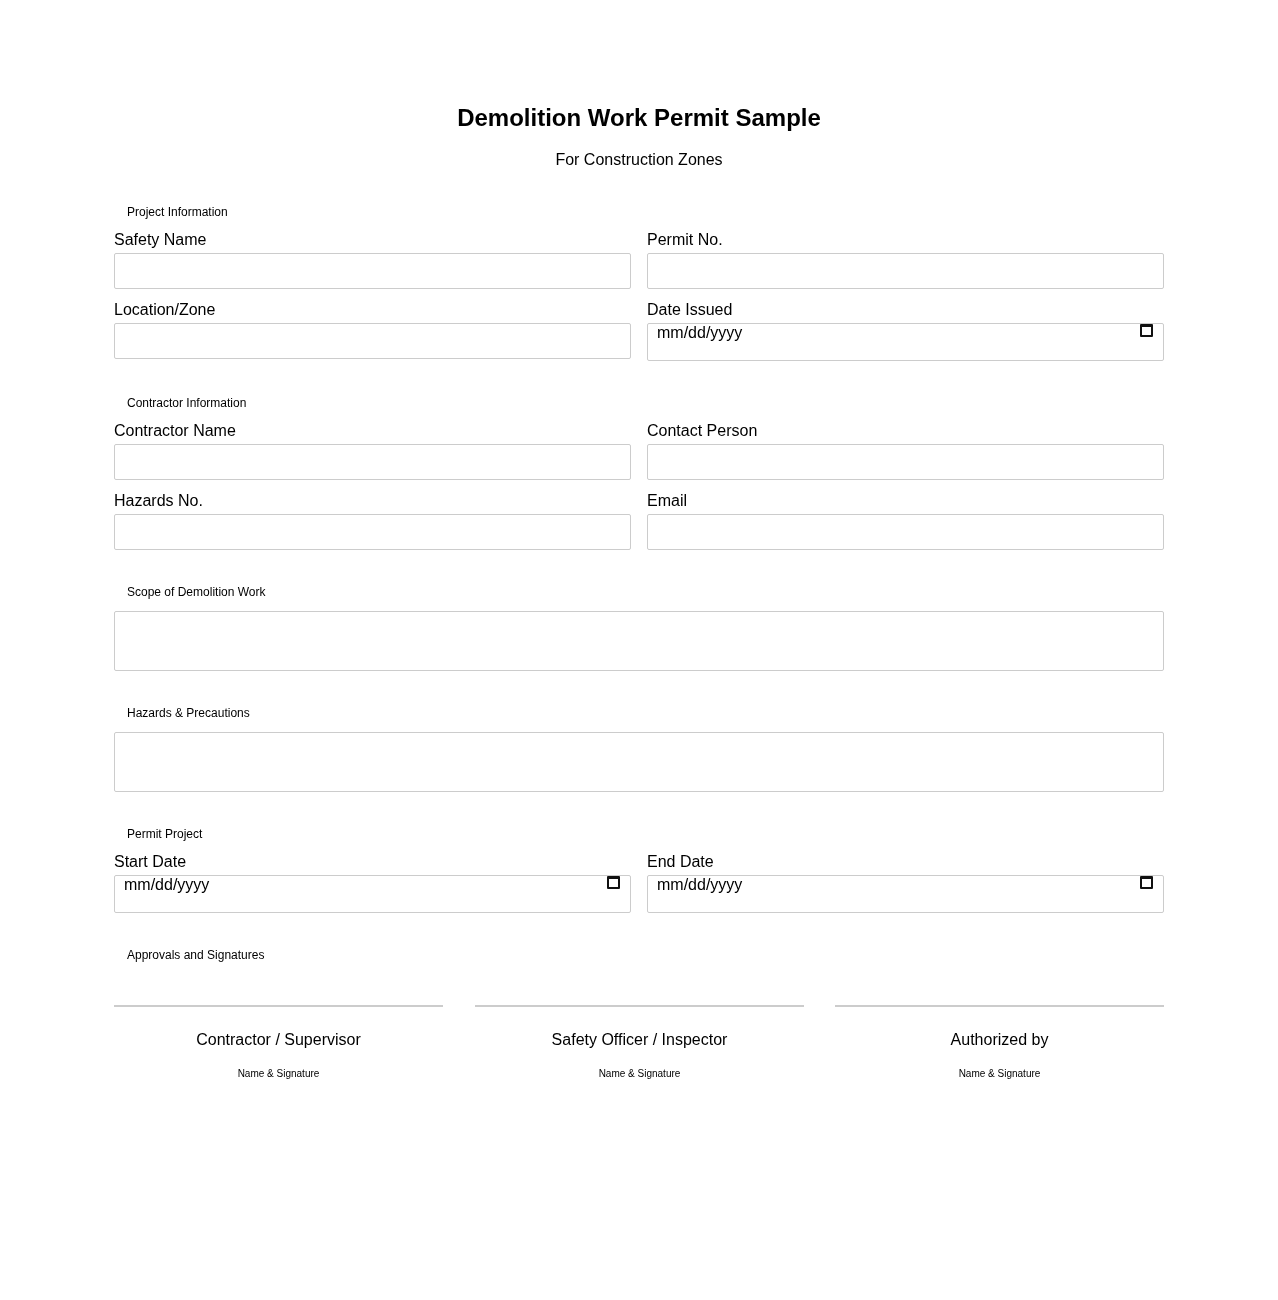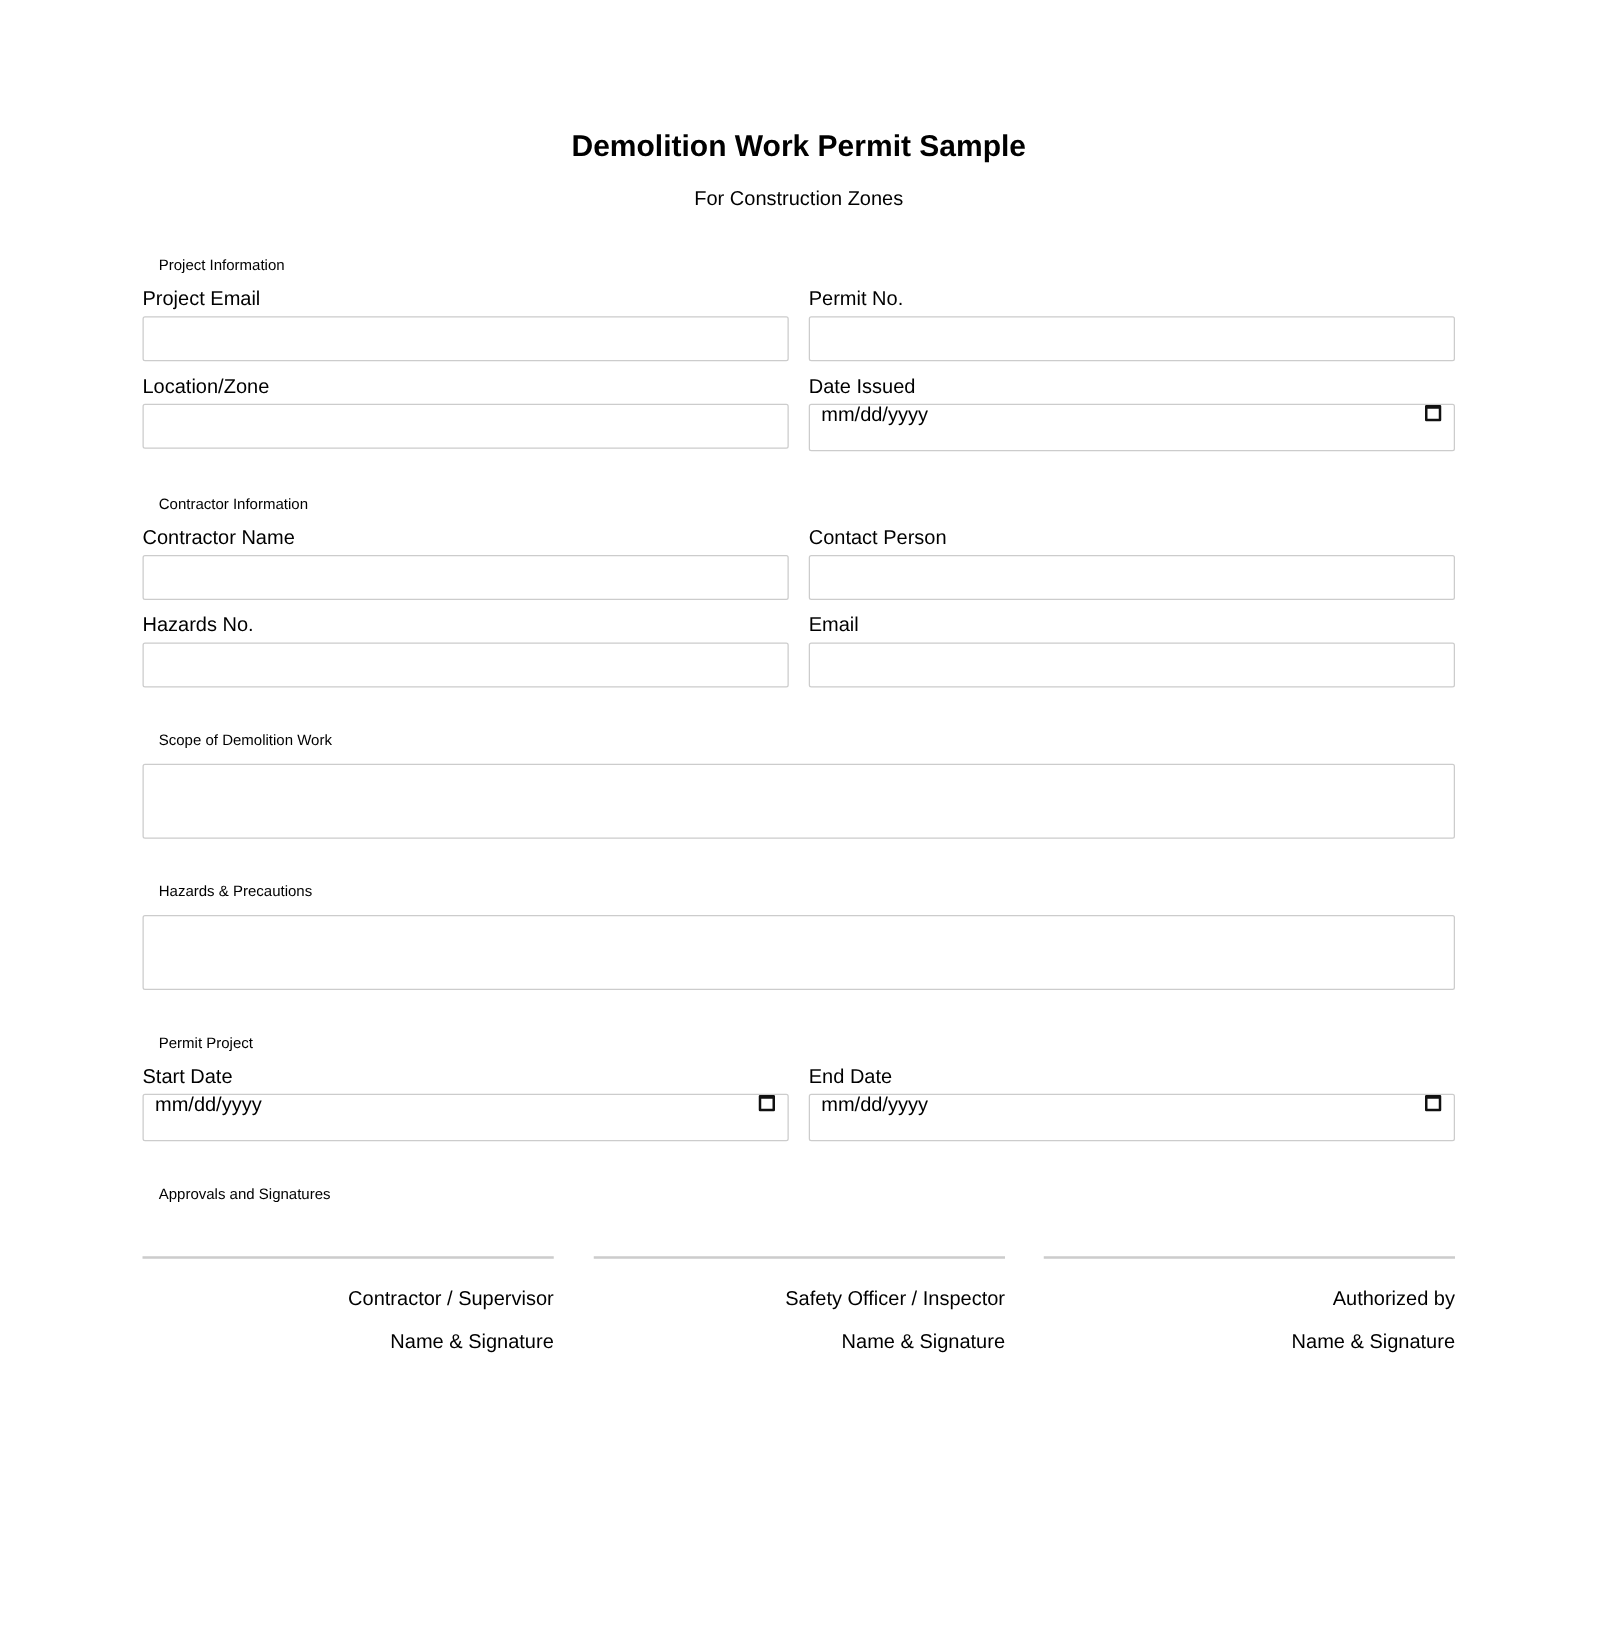--- a/index.html
+++ b/index.html
@@ -40,34 +40,34 @@
   .cal-icon {
     width: 13px; height: 13px; border: 2px solid #111; border-top-width: 3px;
     border-radius: 1px; display: inline-block;
   }
   .textarea {
     position: absolute; left: 0; width: 1050px; height: 60px;
     border: 1px solid #cccccc; border-radius: 2px; background: #fff;
   }
   .col-left { left: 0; width: 517px; }
   .col-right { left: 533px; width: 517px; }
-  .sig-block { position: absolute; top: 1005px; width: 329px; text-align: right; }
+  .sig-block { position: absolute; top: 1005px; width: 329px; text-align: center; }
   .sig-line { height: 0; border-top: 2px solid #cccccc; }
   .sig-role { margin-top: 23px; font-size: 16px; line-height: 20px; }
-  .sig-sub { margin-top: 15px; font-size: 16px; line-height: 18px; }
+  .sig-sub { margin-top: 15px; font-size: 10px; line-height: 18px; }
 </style>
 </head>
 <body>
 
 <div class="page">
   <h1 class="title">Demolition Work Permit Sample</h1>
   <div class="subtitle">For Construction Zones</div>
 
   <h2 class="section-title" style="top:202px">Project Information</h2>
-  <div class="label col-left" style="top:231px">Project Email</div>
+  <div class="label col-left" style="top:231px">Safety Name</div>
   <div class="field col-left" style="top:253px"></div>
   <div class="label col-right" style="top:231px">Permit No.</div>
   <div class="field col-right" style="top:253px"></div>
   <div class="label col-left" style="top:301px">Location/Zone</div>
   <div class="field col-left" style="top:323px"></div>
   <div class="label col-right" style="top:301px">Date Issued</div>
   <div class="date-field col-right" style="top:323px">
     <span>mm/dd/yyyy</span>
     <span class="cal-icon"></span>
   </div>

